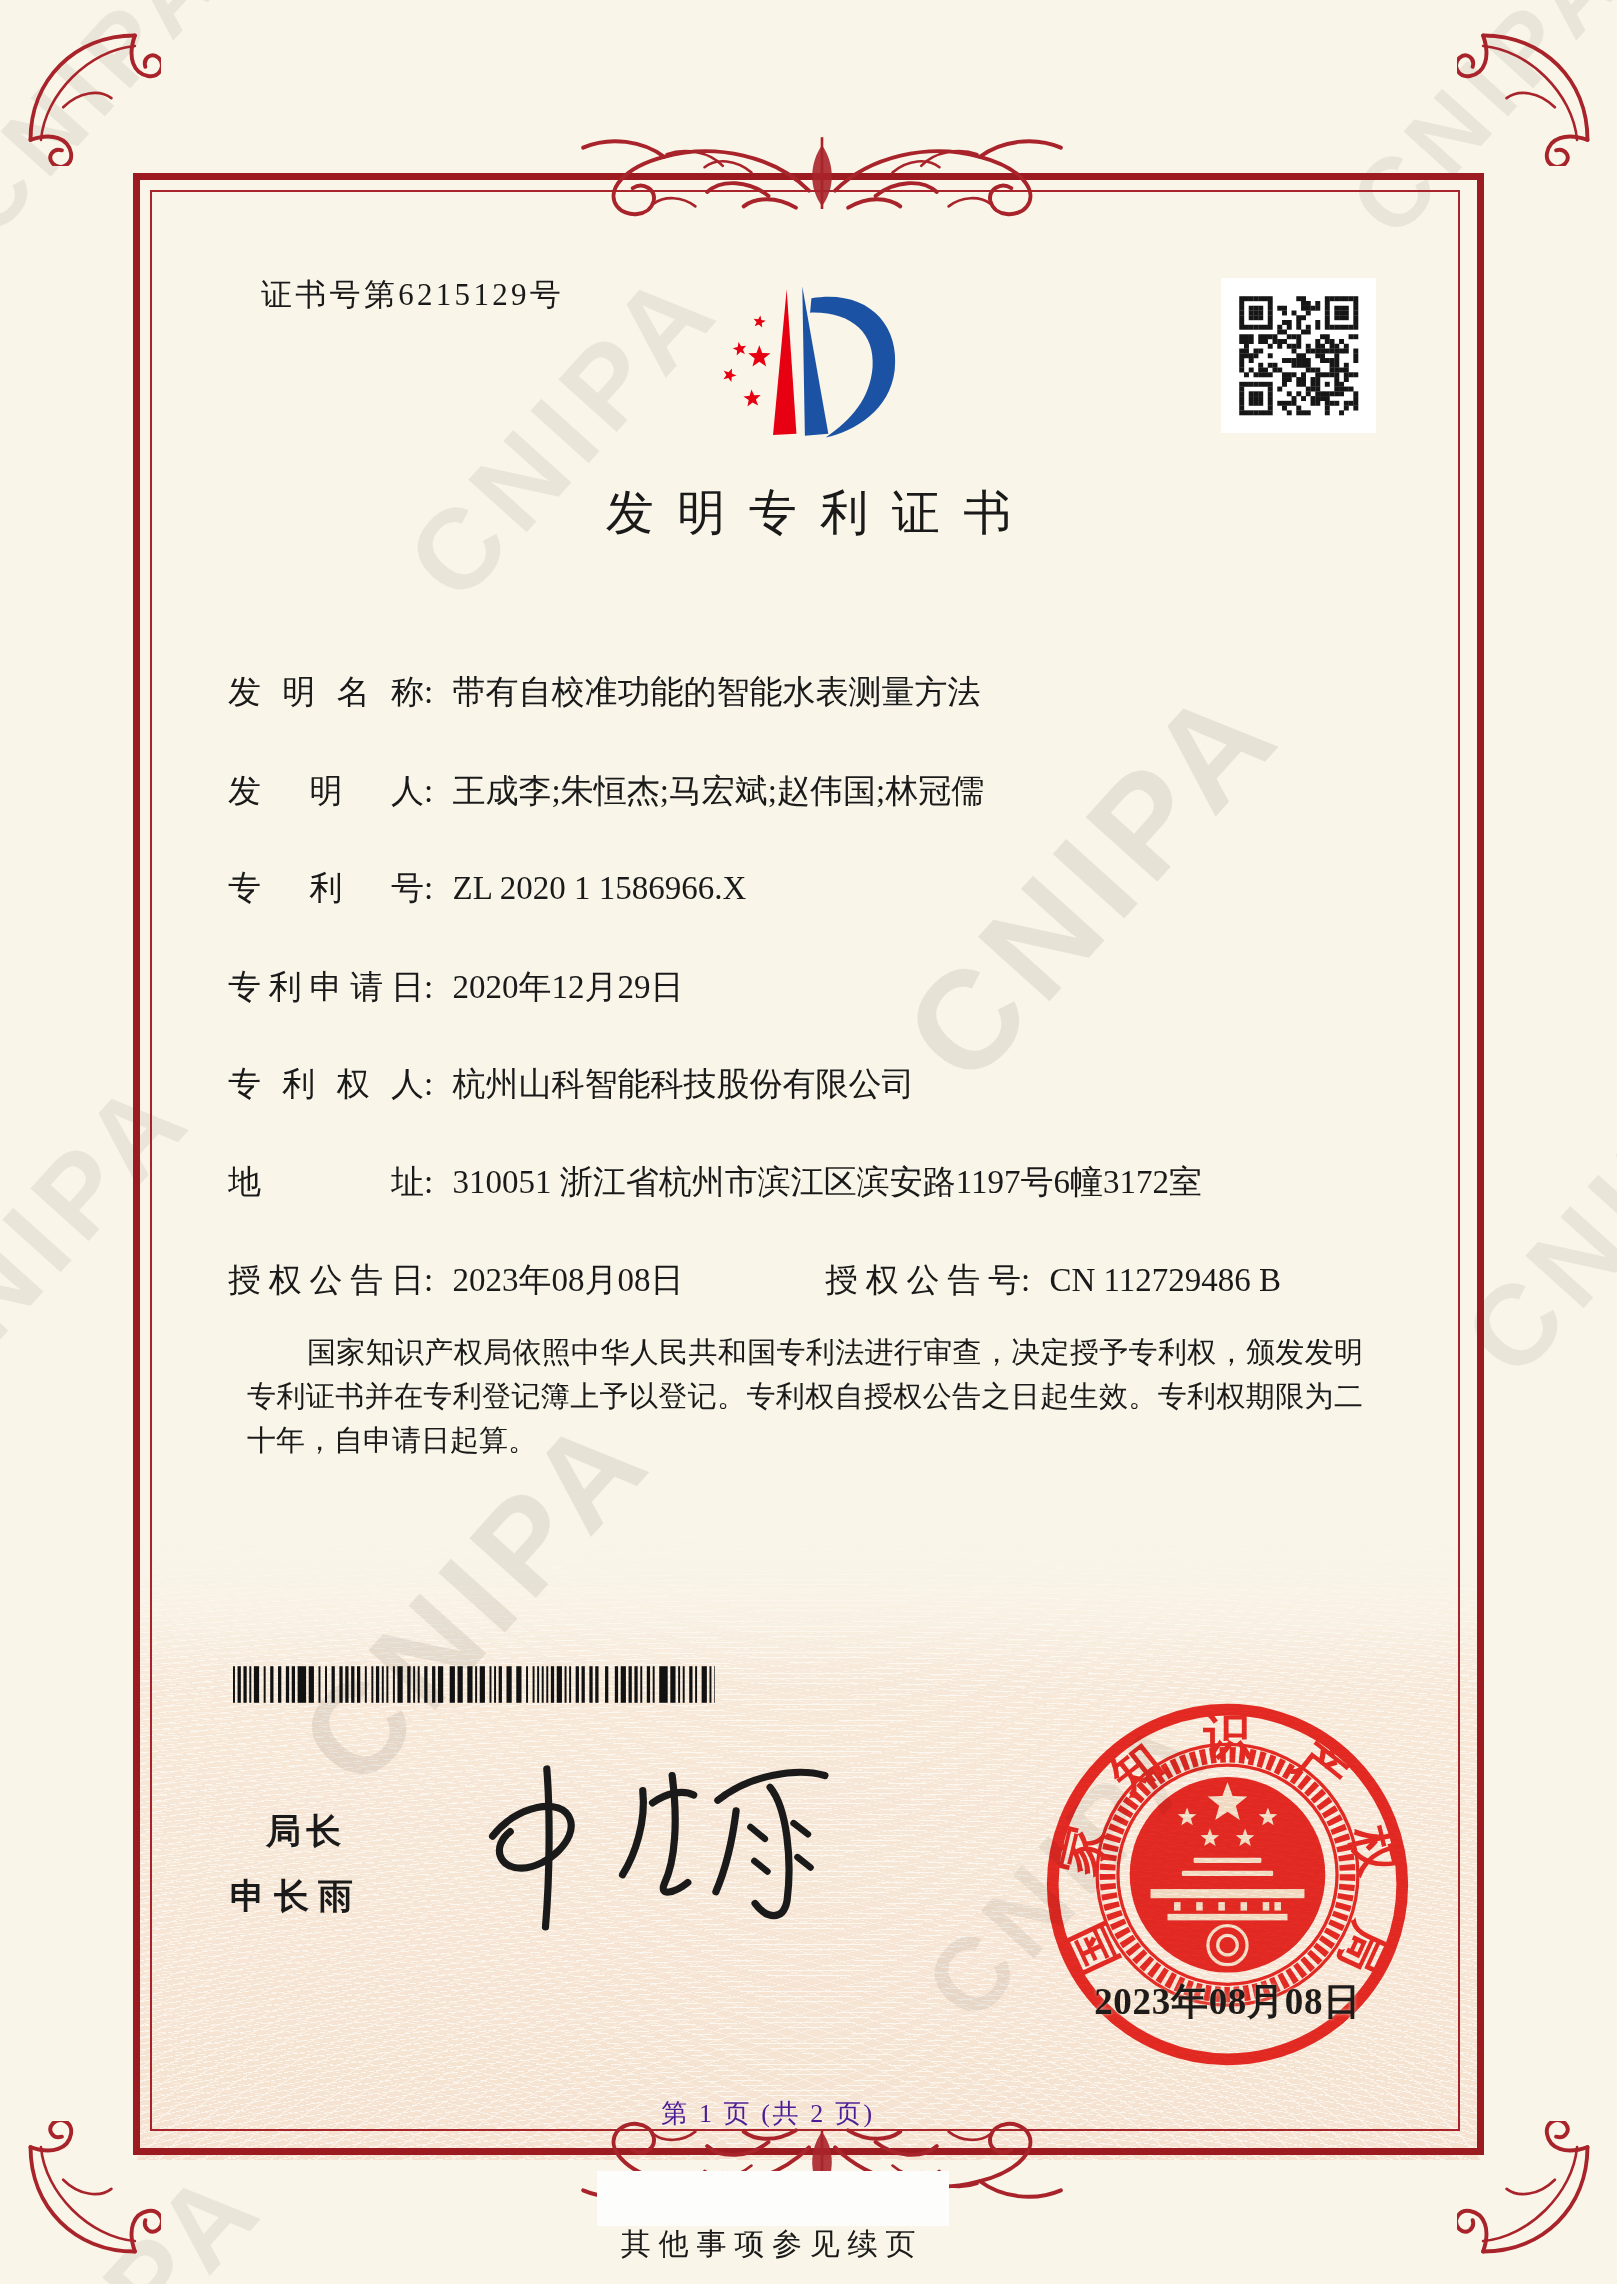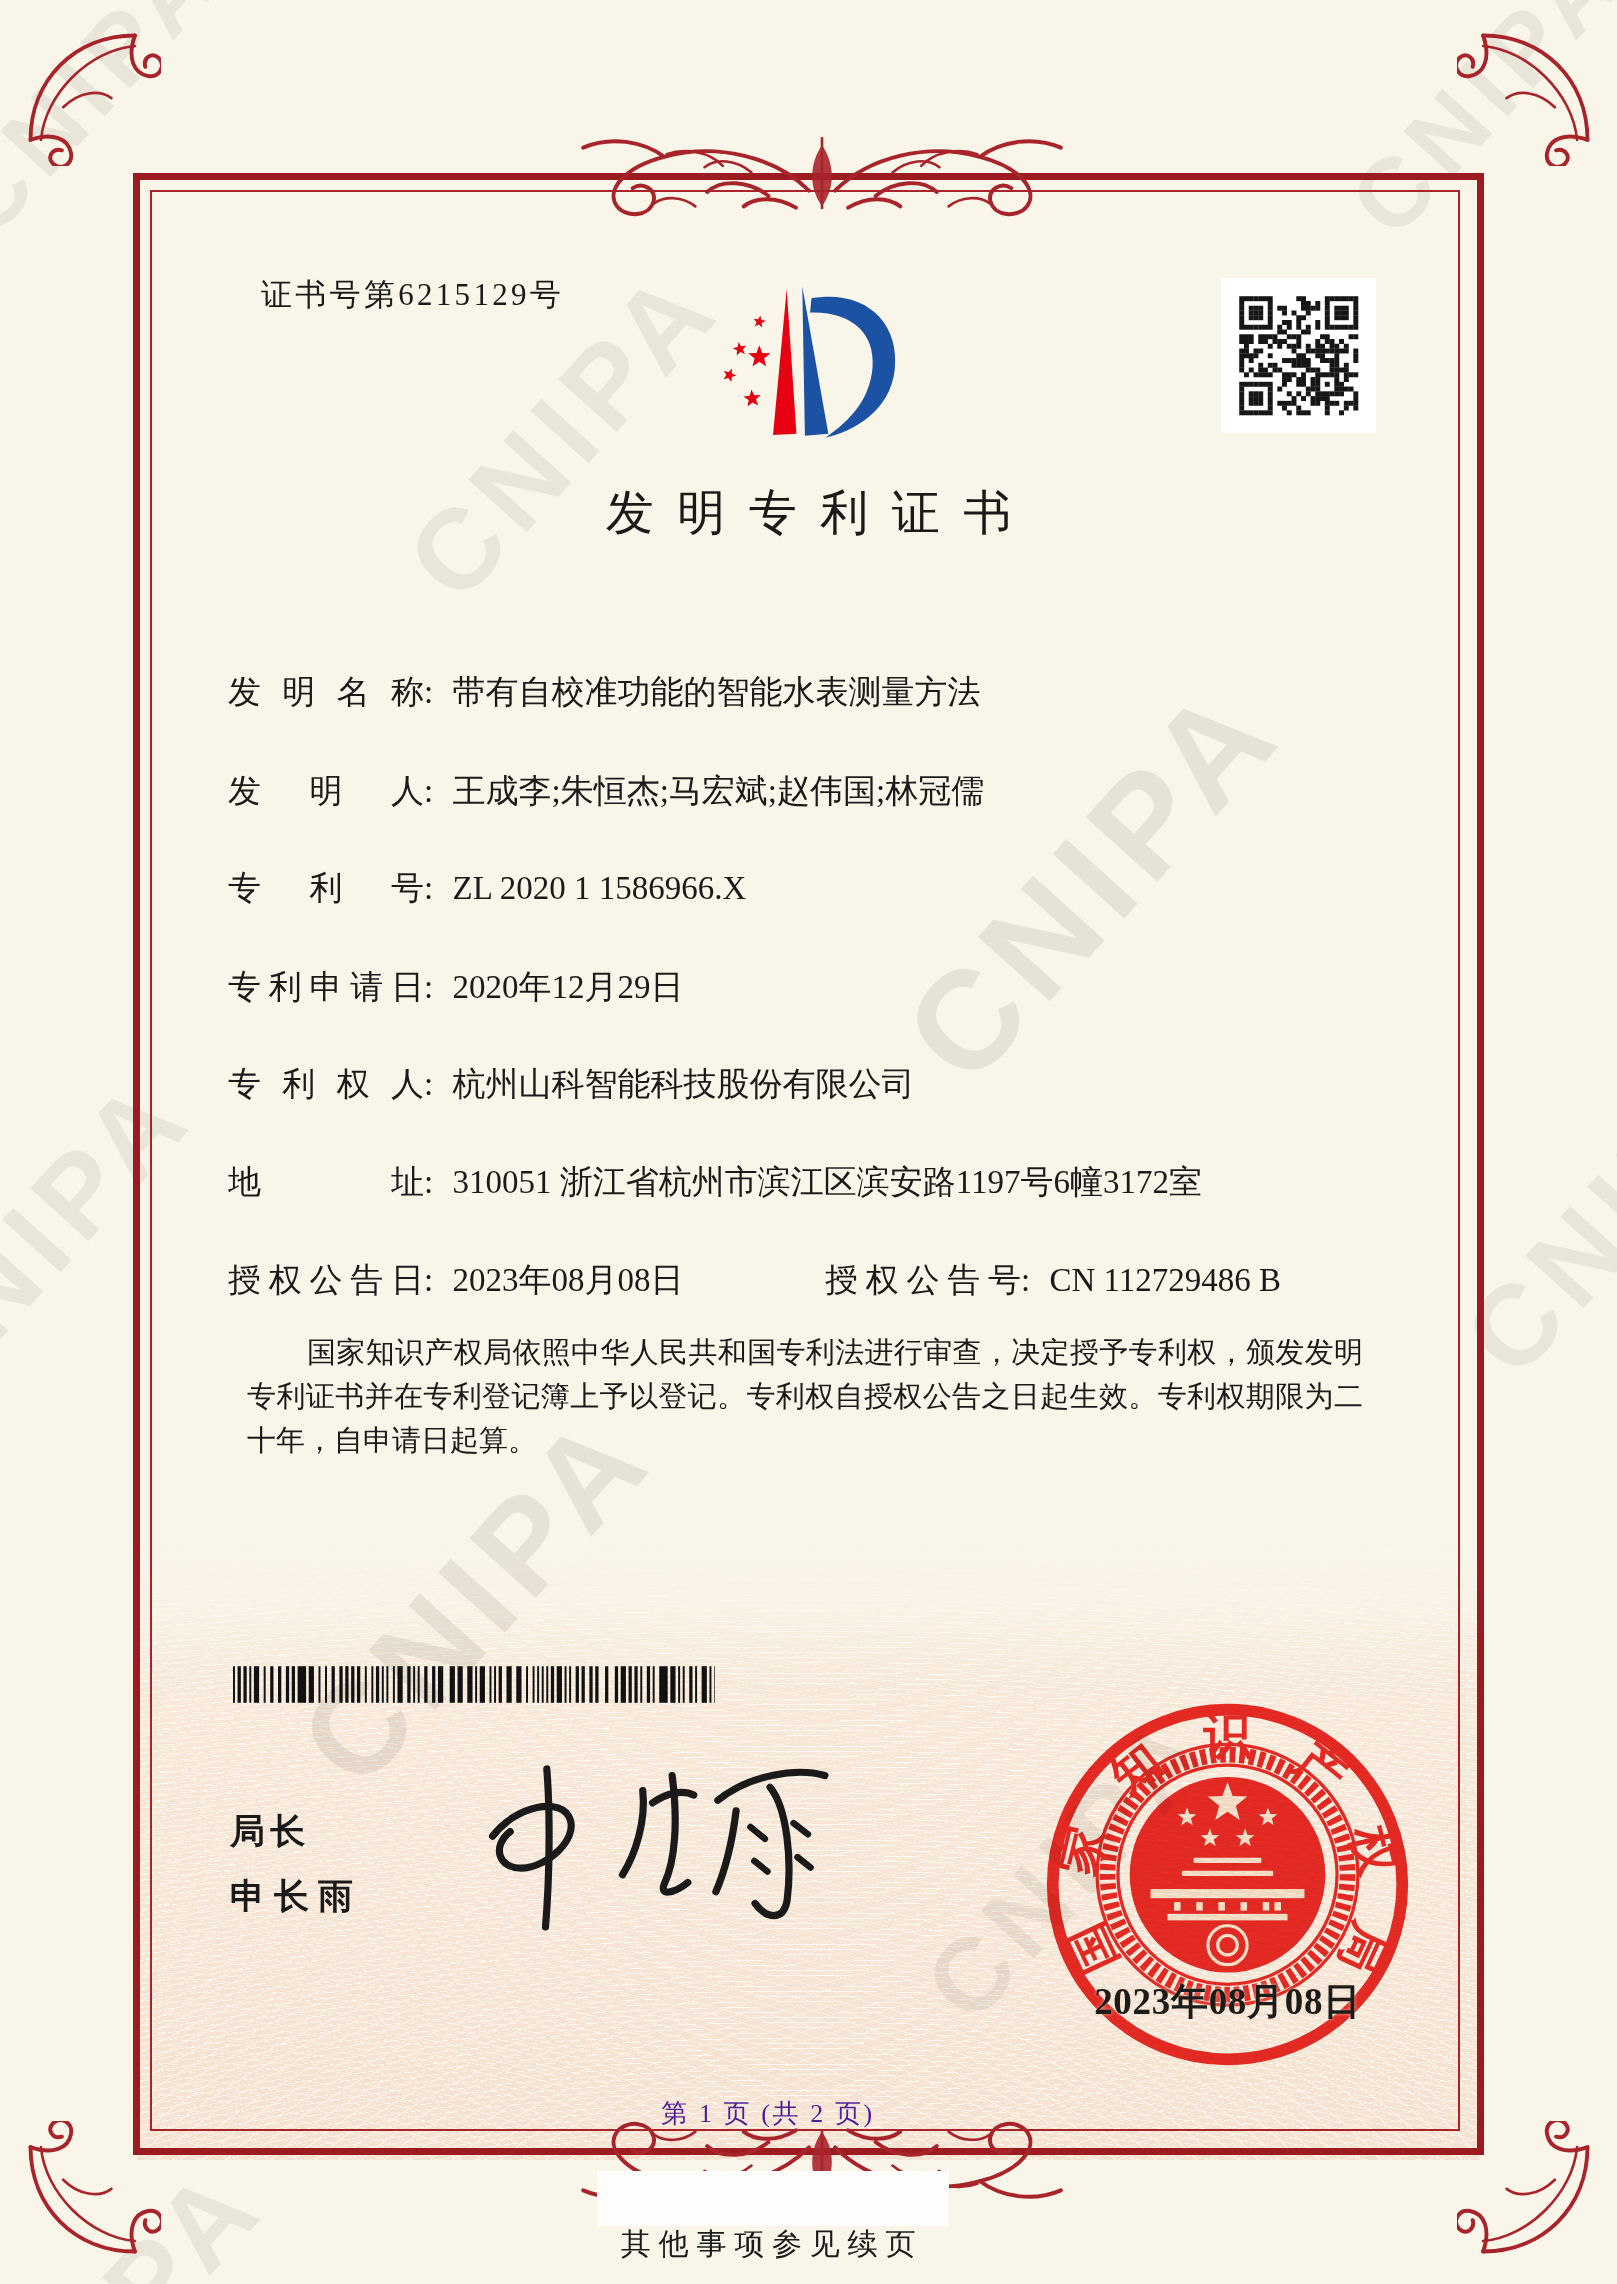--- a/index.html
+++ b/index.html
@@ -49,21 +49,21 @@
   
   .body-text{position:absolute; left:247px; top:1330px; width:1128px; font-size:29px; line-height:44px; text-align:justify;}
   .body-text p{margin:0 12px 17px 0; text-indent:60px;}
   
   .barcode{position:absolute; left:233px; top:1666px;}
   
   .signer-title,.signer-name{
     position:absolute; left:230px; font-family:"Liberation Sans","DejaVu Sans",sans-serif;
     font-weight:700; font-size:35px; letter-spacing:5.2px;
   }
-  .signer-title{top:1808px;} .signer-name{top:1873px; letter-spacing:9px;}
+  .signer-title{top:1808px;margin-left:36px;} .signer-name{top:1873px; letter-spacing:9px;}
   .signature-svg{position:absolute; left:411px; top:1748px;}
   
   .seal{position:absolute; left:1041px; top:1698px; width:373px; height:373px; mix-blend-mode:multiply; opacity:.96;}
   .seal svg{position:absolute; left:0; top:0;}
   .seal-ring-text{position:absolute; inset:0;}
   .seal-ring-text span{
     position:absolute; left:50%; top:50%;
     font-size:48px; font-weight:700; color:#e8241f; font-family:"Liberation Serif","DejaVu Serif",serif;
   }
   .seal-date{

